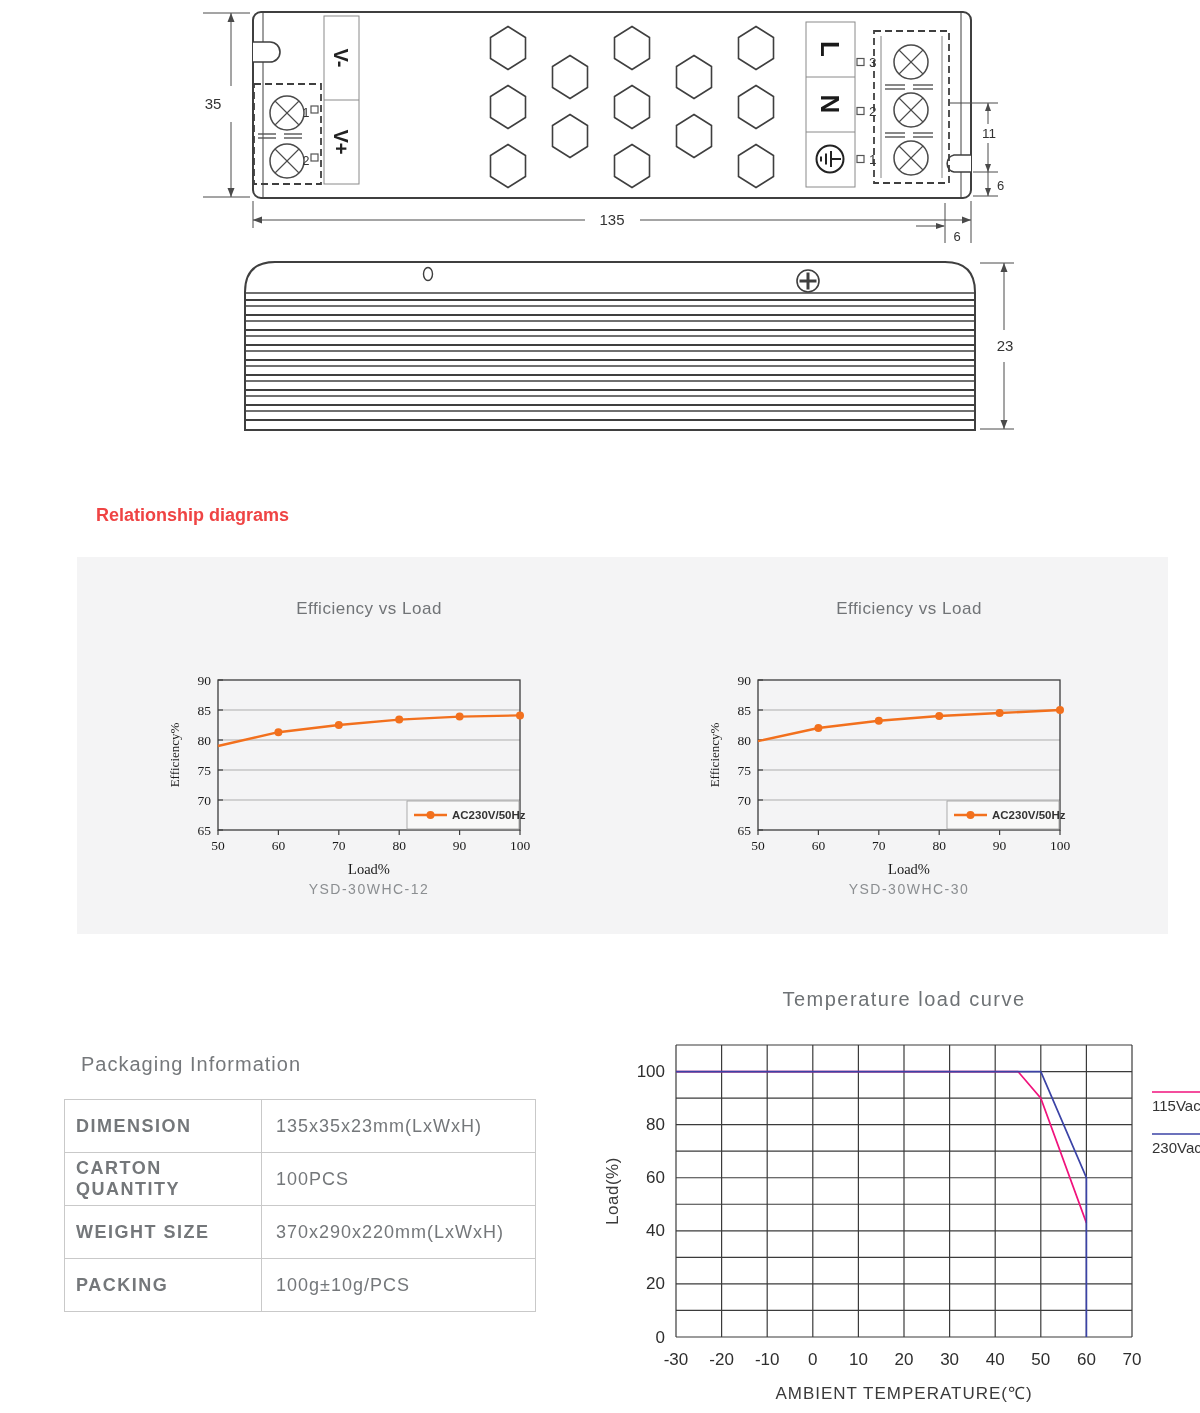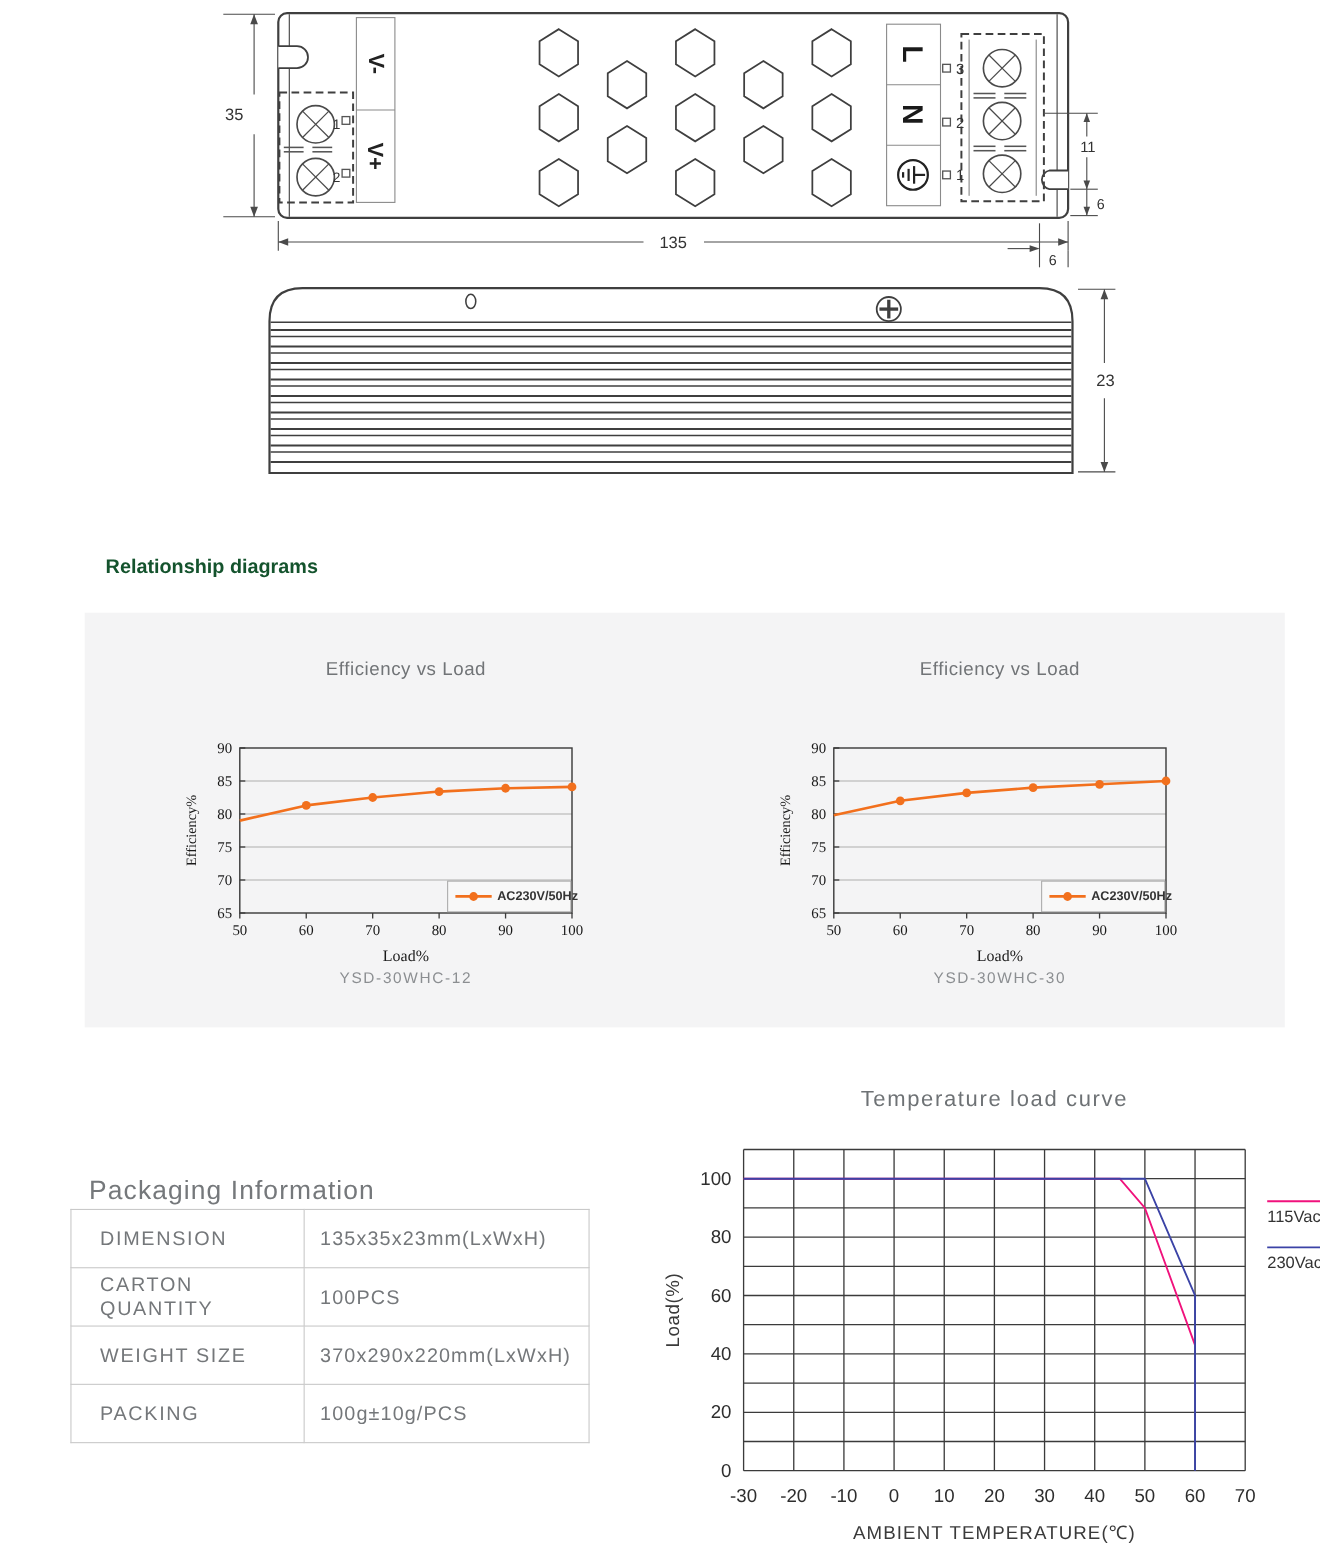--- a/index.html
+++ b/index.html
@@ -1,34 +1,34 @@
 <!DOCTYPE html>
 <html><head>
 <meta charset="utf-8">
 <style>
   html,body{margin:0;padding:0;background:#fff;}
   #page{position:relative;width:1200px;height:1413px;background:#fff;overflow:hidden;
         font-family:"Liberation Sans",sans-serif;}
   svg text{font-family:"Liberation Sans",sans-serif;}
   .serif, svg text.serif{font-family:"Liberation Serif",serif;}
   #tech-drawing{position:absolute;left:0;top:0;}
-  #rel-heading{position:absolute;left:96px;top:505px;font-size:18px;font-weight:bold;color:#14532d;}
+  #rel-heading{position:absolute;left:96px;top:505px;font-size:18px;font-weight:bold;color:#ef4444;}
   #rel-panel{position:absolute;left:77px;top:557px;width:1091px;height:377px;background:#f4f4f5;}
   .eff-block{position:absolute;top:575px;width:370px;height:350px;}
   #eff-block-12{left:160px;} #eff-block-24{left:700px;}
   .eff-title{position:absolute;top:24px;left:58px;width:302px;text-align:center;
              font-size:17px;color:#717477;letter-spacing:.5px;}
   .eff-svg{position:absolute;left:0;top:93px;width:370px;height:212px;}
   .eff-caption{position:absolute;top:306px;left:58px;width:302px;text-align:center;
                font-size:14px;color:#8b8e91;letter-spacing:1.5px;}
-  #pkg-heading{position:absolute;left:81px;top:1053px;font-size:24px;color:#75787b;letter-spacing:1px;margin-top:16px;}
+  #pkg-heading{position:absolute;left:81px;top:1053px;font-size:20px;color:#75787b;letter-spacing:1px;}
   #pkg-table{position:absolute;left:64px;top:1099px;width:472px;border-collapse:collapse;}
   #pkg-table th,#pkg-table td{border:1px solid #c9c9c9;height:50px;font-weight:normal;
       font-size:18px;color:#74777a;text-align:left;vertical-align:middle;}
-  #pkg-table th{width:184px;padding-left:26px;letter-spacing:1.5px;}
+  #pkg-table th{width:184px;padding-left:11px;letter-spacing:1.5px;font-weight:bold;}
   #pkg-table td{padding-left:14px;letter-spacing:1px;}
   #temp-title{position:absolute;left:676px;top:988px;width:456px;text-align:center;
               font-size:20px;color:#6e7275;letter-spacing:1.5px;}
   #temp-svg{position:absolute;left:560px;top:1030px;width:640px;height:383px;}
 </style>
 </head>
 <body>
 
 <div id="page">
 

